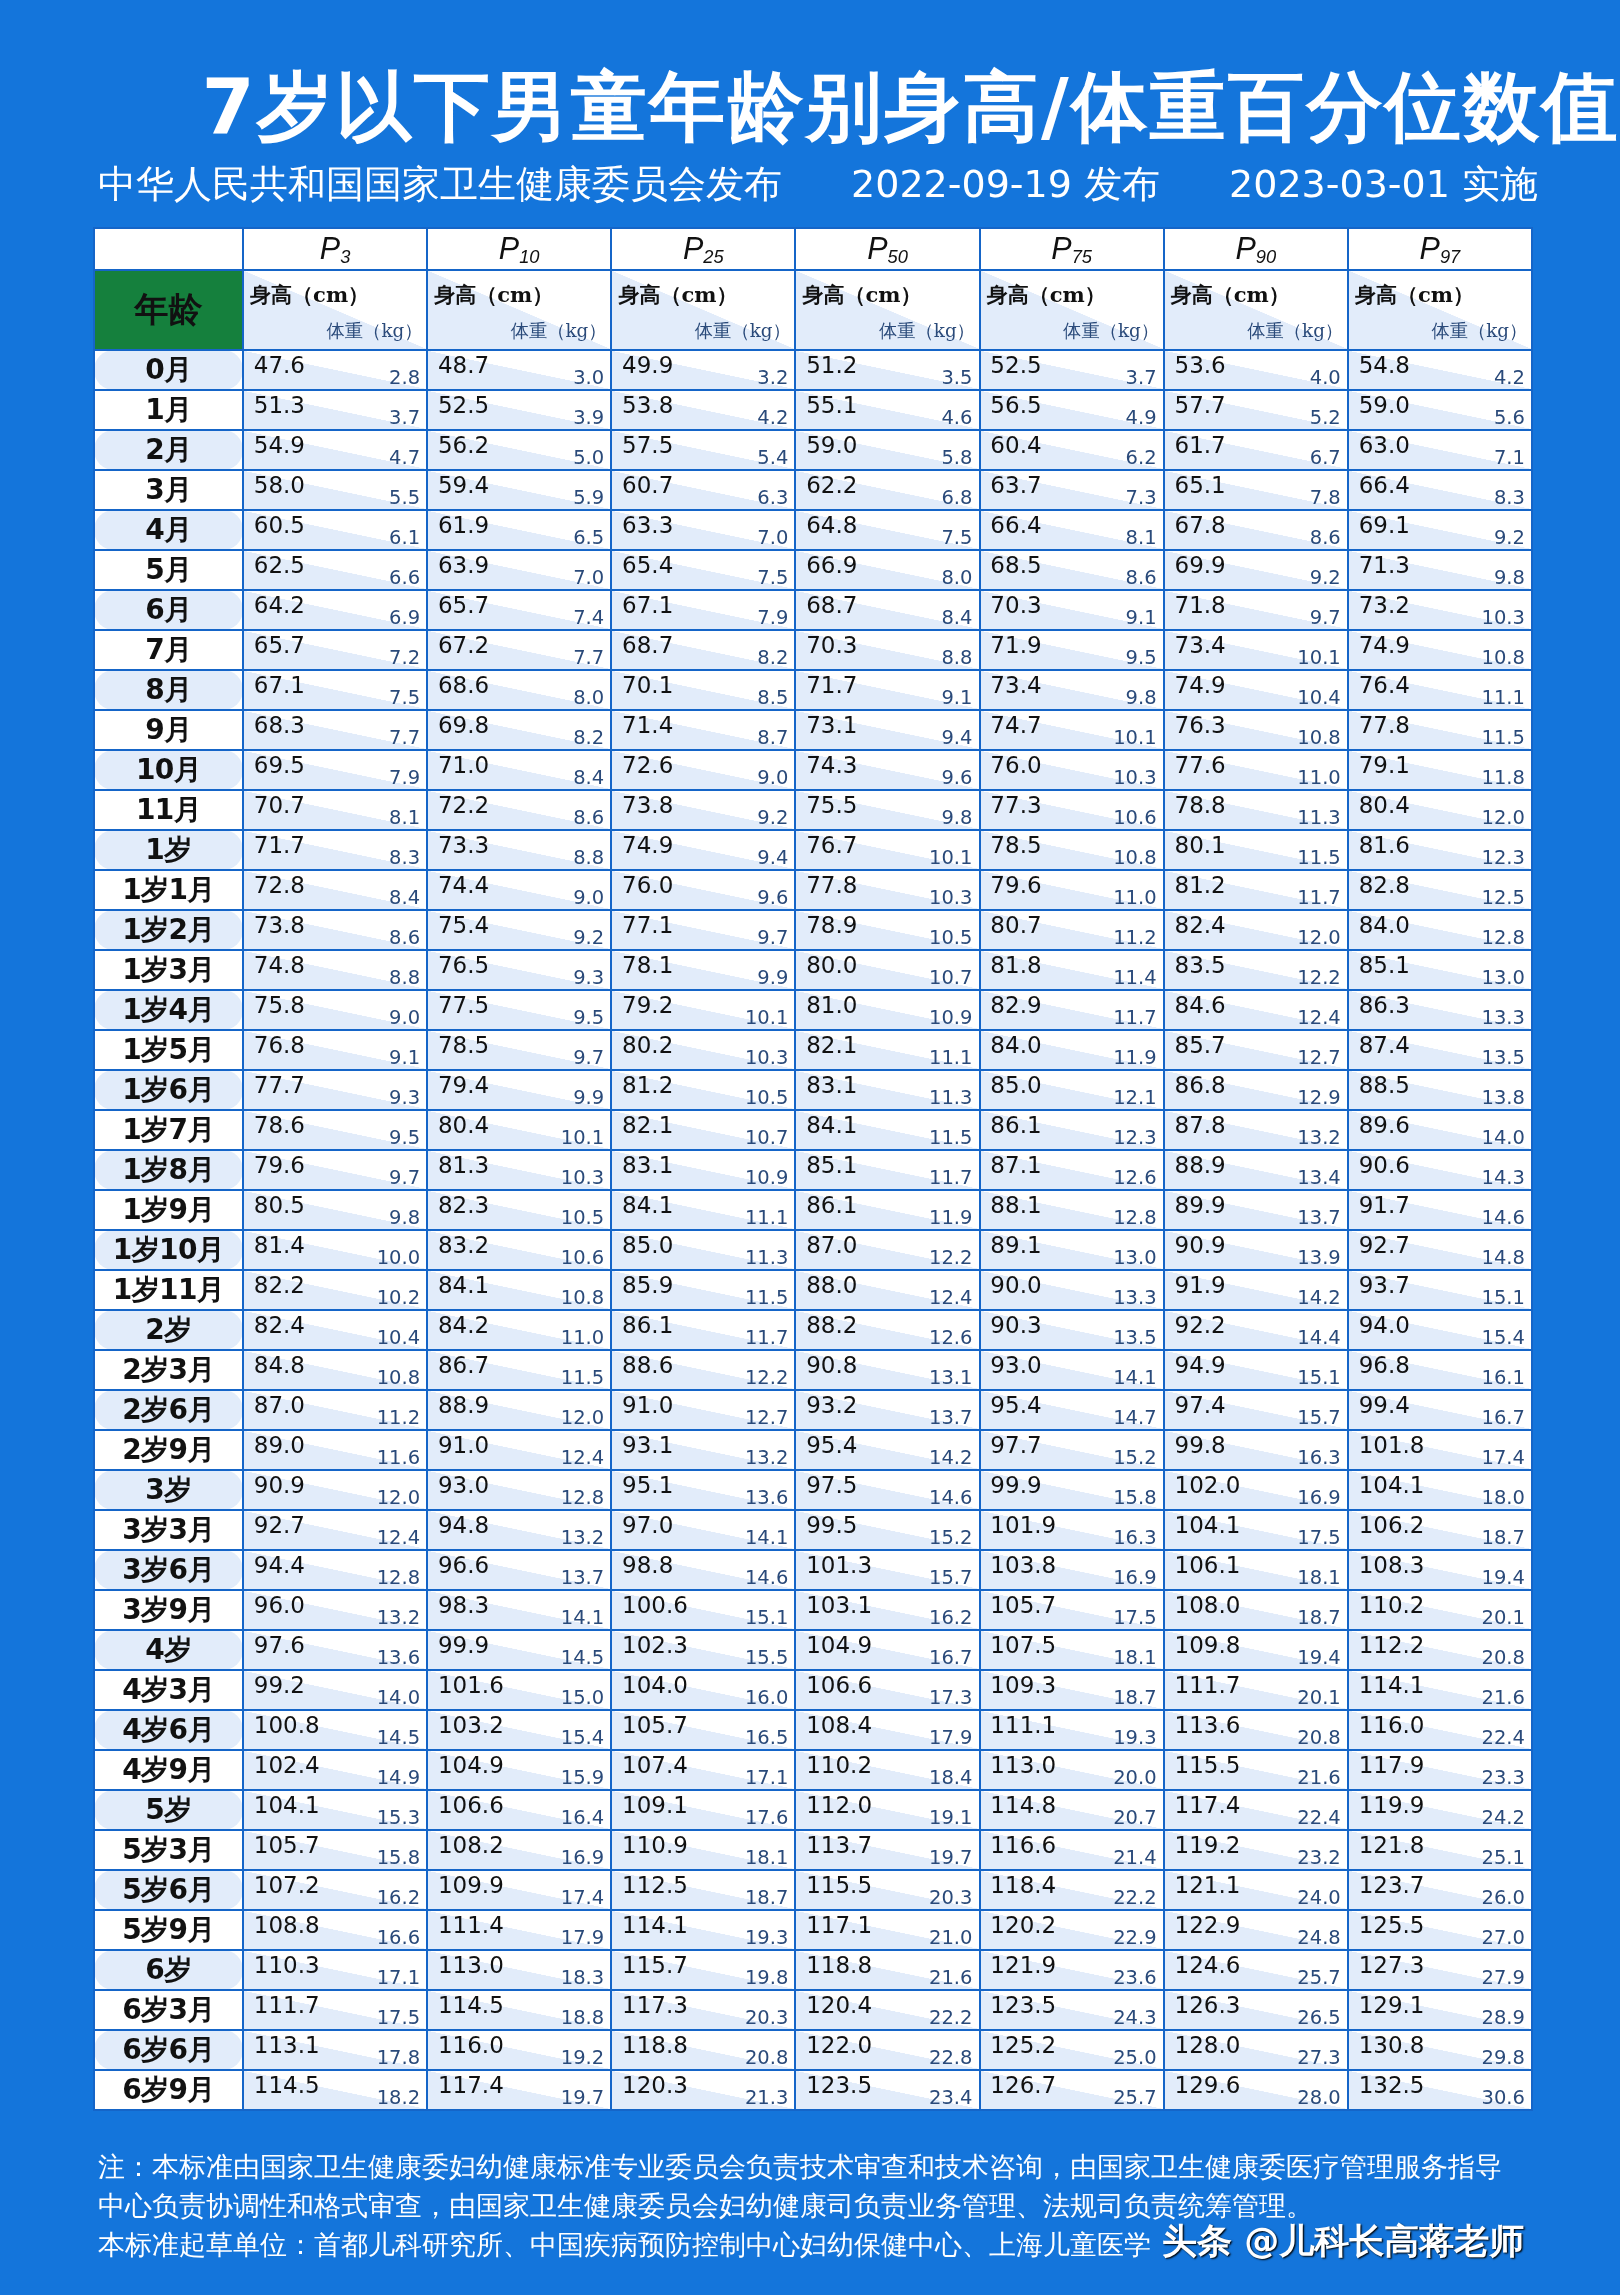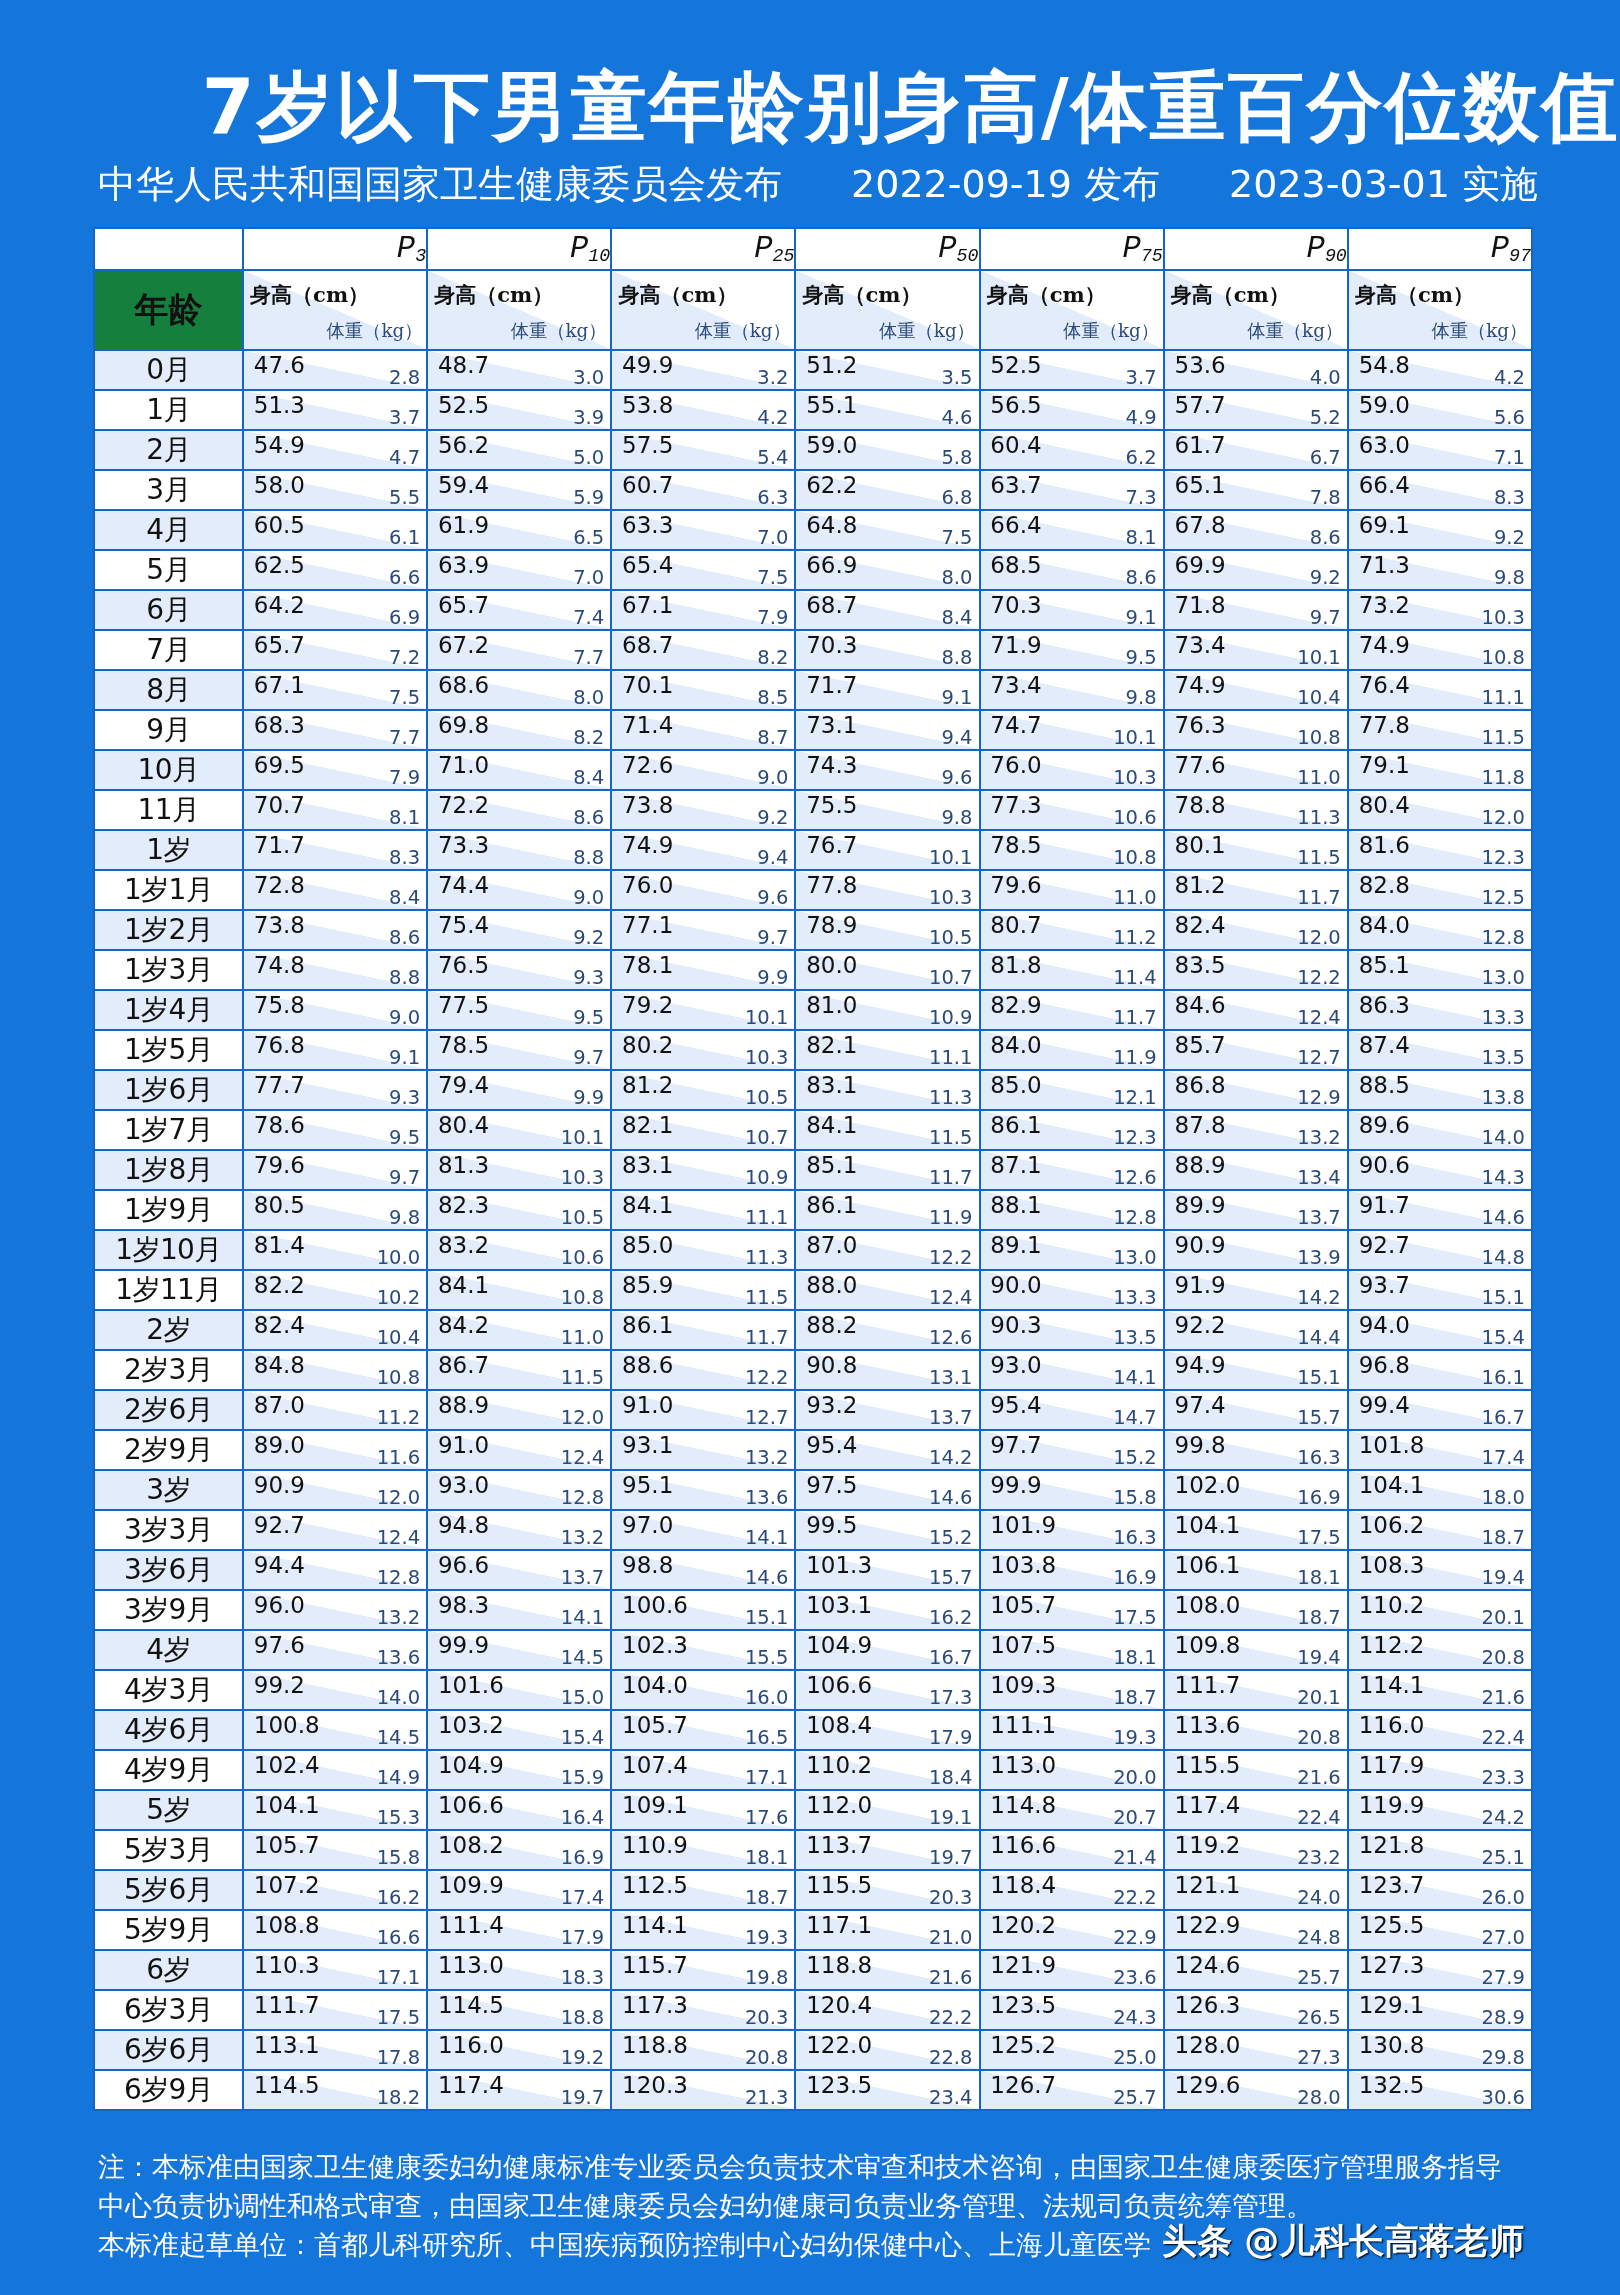--- a/index.html
+++ b/index.html
@@ -16,30 +16,30 @@
     line-height:49px; display:flex; justify-content:space-between;text-align:center;
   }
   .tbl {
     position:absolute; left:93px; top:227px; width:1440px;
     border-collapse:collapse; table-layout:fixed; background:#fff;
   }
   .tbl td, .tbl th {
     border:2.4px solid #1565C8; padding:0; position:relative;
   }
   .tbl col.age { width:149px; }
-  .phead th { height:40px; background:#fff; font-family:Liberation Mono, monospace;
-    font-style:italic; font-weight:normal; font-size:30.5px; color:#111; text-align:right; }
+  .phead th { height:40px; background:#fff; font-family:Liberation Sans, sans-serif;
+    font-style:italic; font-weight:normal; font-size:30.5px; color:#111; text-align:center; }
   .phead th sub { font-size:18.3px; vertical-align:-3.7px; }
   .unit-row td { height:78px; }
   .diag { background: linear-gradient(to top right, #E2ECFA 0%, #E2ECFA 50%, #ffffff 50.3%, #ffffff 100%); }
   .unit-h { position:absolute; left:6.1px; top:9.8px; font-family:"DejaVu Serif","Liberation Serif",serif; font-size:21px; color:#111; font-weight:bold; }
   .unit-w { position:absolute; right:3.7px; bottom:6.1px; font-family:"DejaVu Serif","Liberation Serif",serif; font-size:18.3px; color:#2A4A7A; }
   .age-head { font-size:34px; font-weight:bold; text-align:center; color:#111; background:#15803d; }
   .data-row td { height:35px; }
-  .age-cell { text-align:center; font-size:28px; font-weight:normal; color:#111; letter-spacing:-0.6px; white-space:nowrap; }
+  .age-cell { text-align:center; font-size:28px; font-weight:bold; color:#111; letter-spacing:-0.6px; white-space:nowrap;border-radius:20px; }
   .data-row:nth-child(odd) .age-cell { background:#E2ECFA; }
   .data-row:nth-child(even) .age-cell { background:#fff; }
   .cell .h { position:absolute; left:9.8px; top:1.2px; font-size:23px; color:#111; }
   .cell .w { position:absolute; right:6.1px; bottom:0px; font-size:19.5px; color:#2A4A7A; }
   .footer {
     position:absolute; left:98px; top:2147px; width:1452px; color:#fff; font-size:27px; line-height:39px;
   }
   .watermark {
     position:absolute; left:1162px; top:2218px; color:#fff; font-size:35px; font-weight:bold;
     text-shadow:1.2px 1.2px 1.8px #000;

